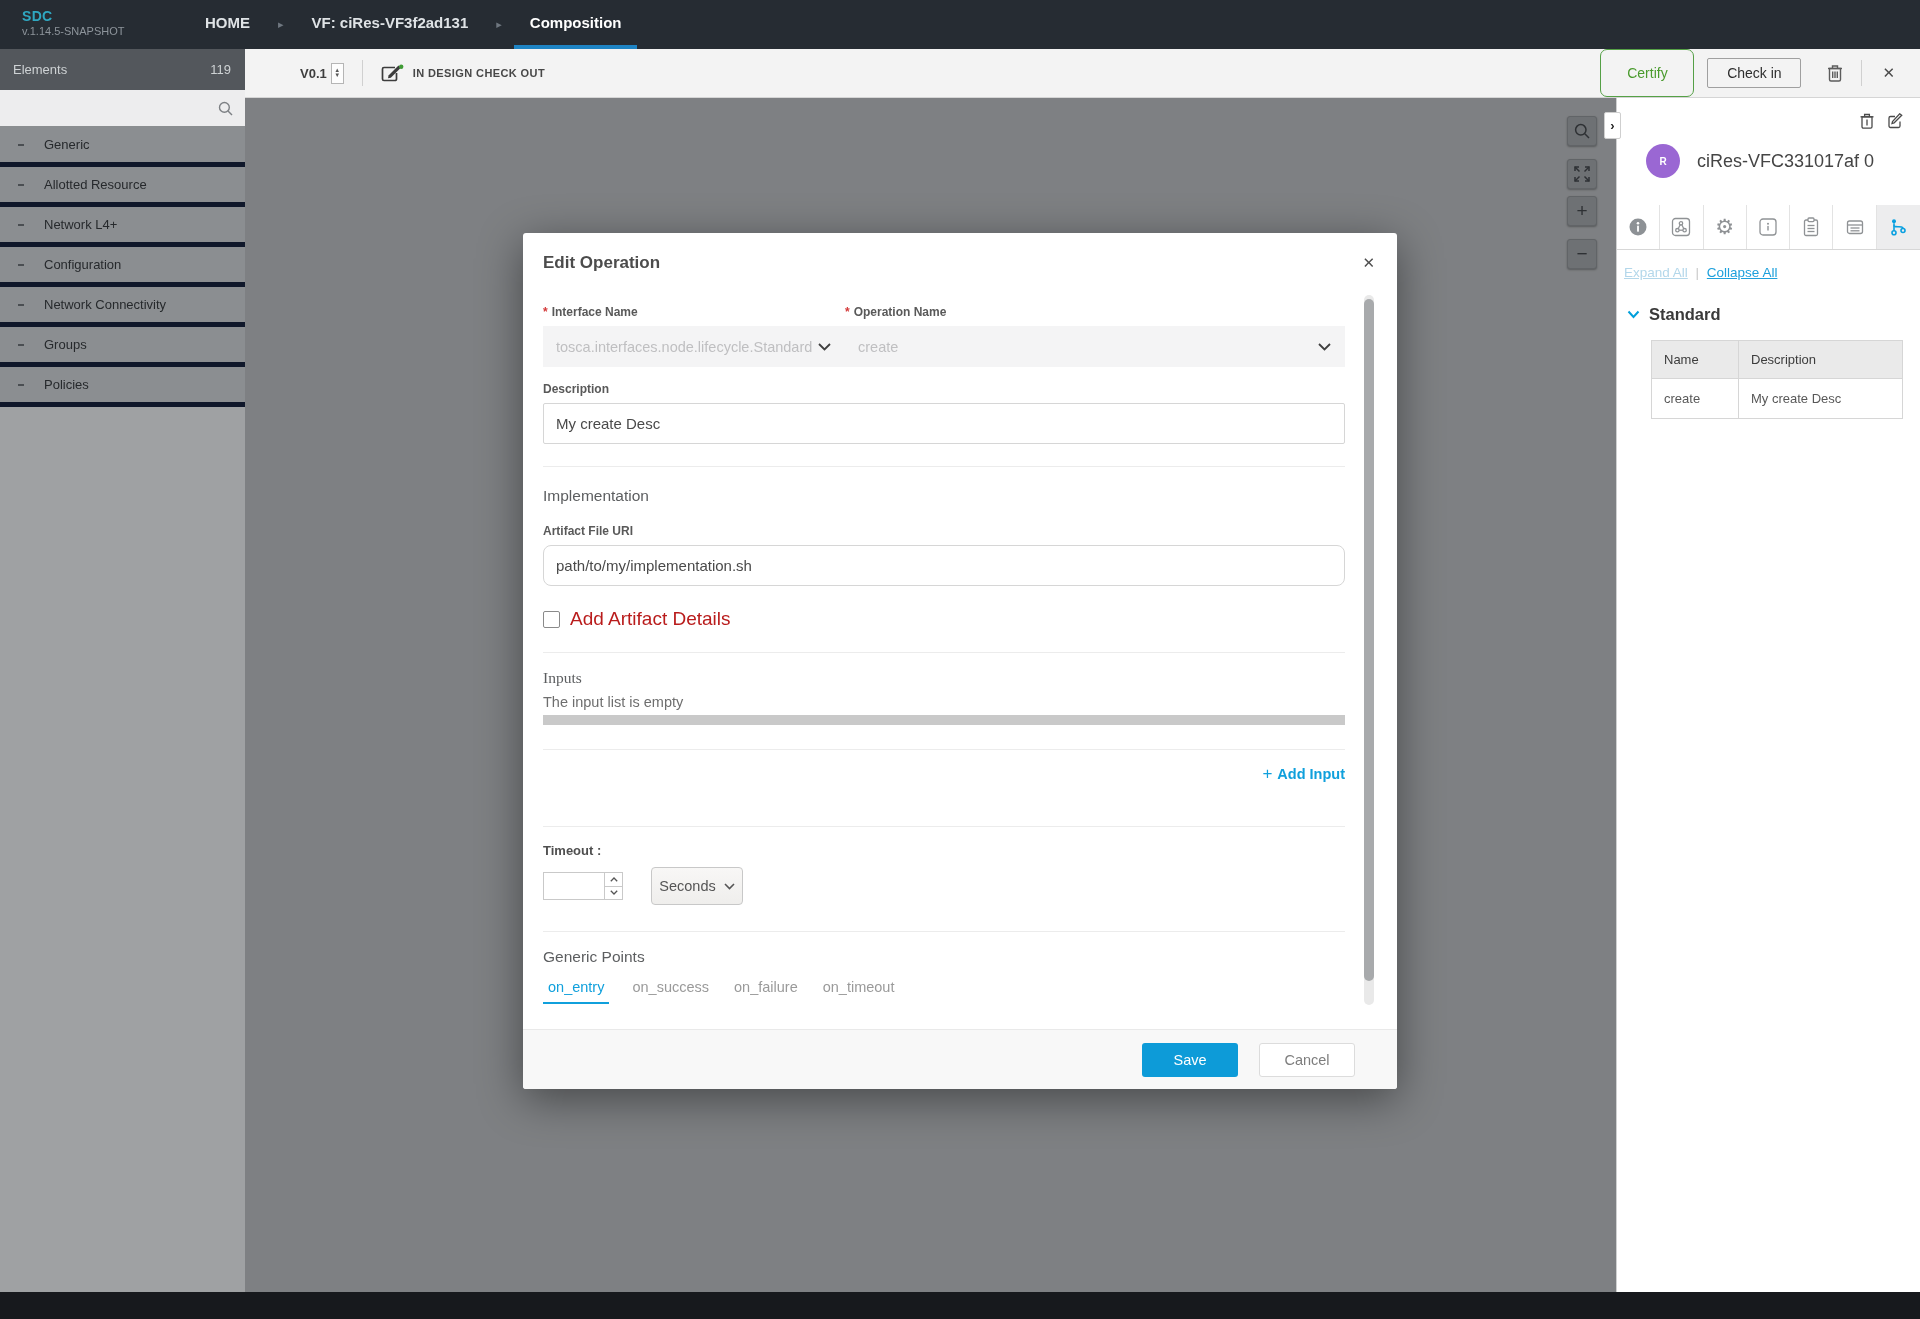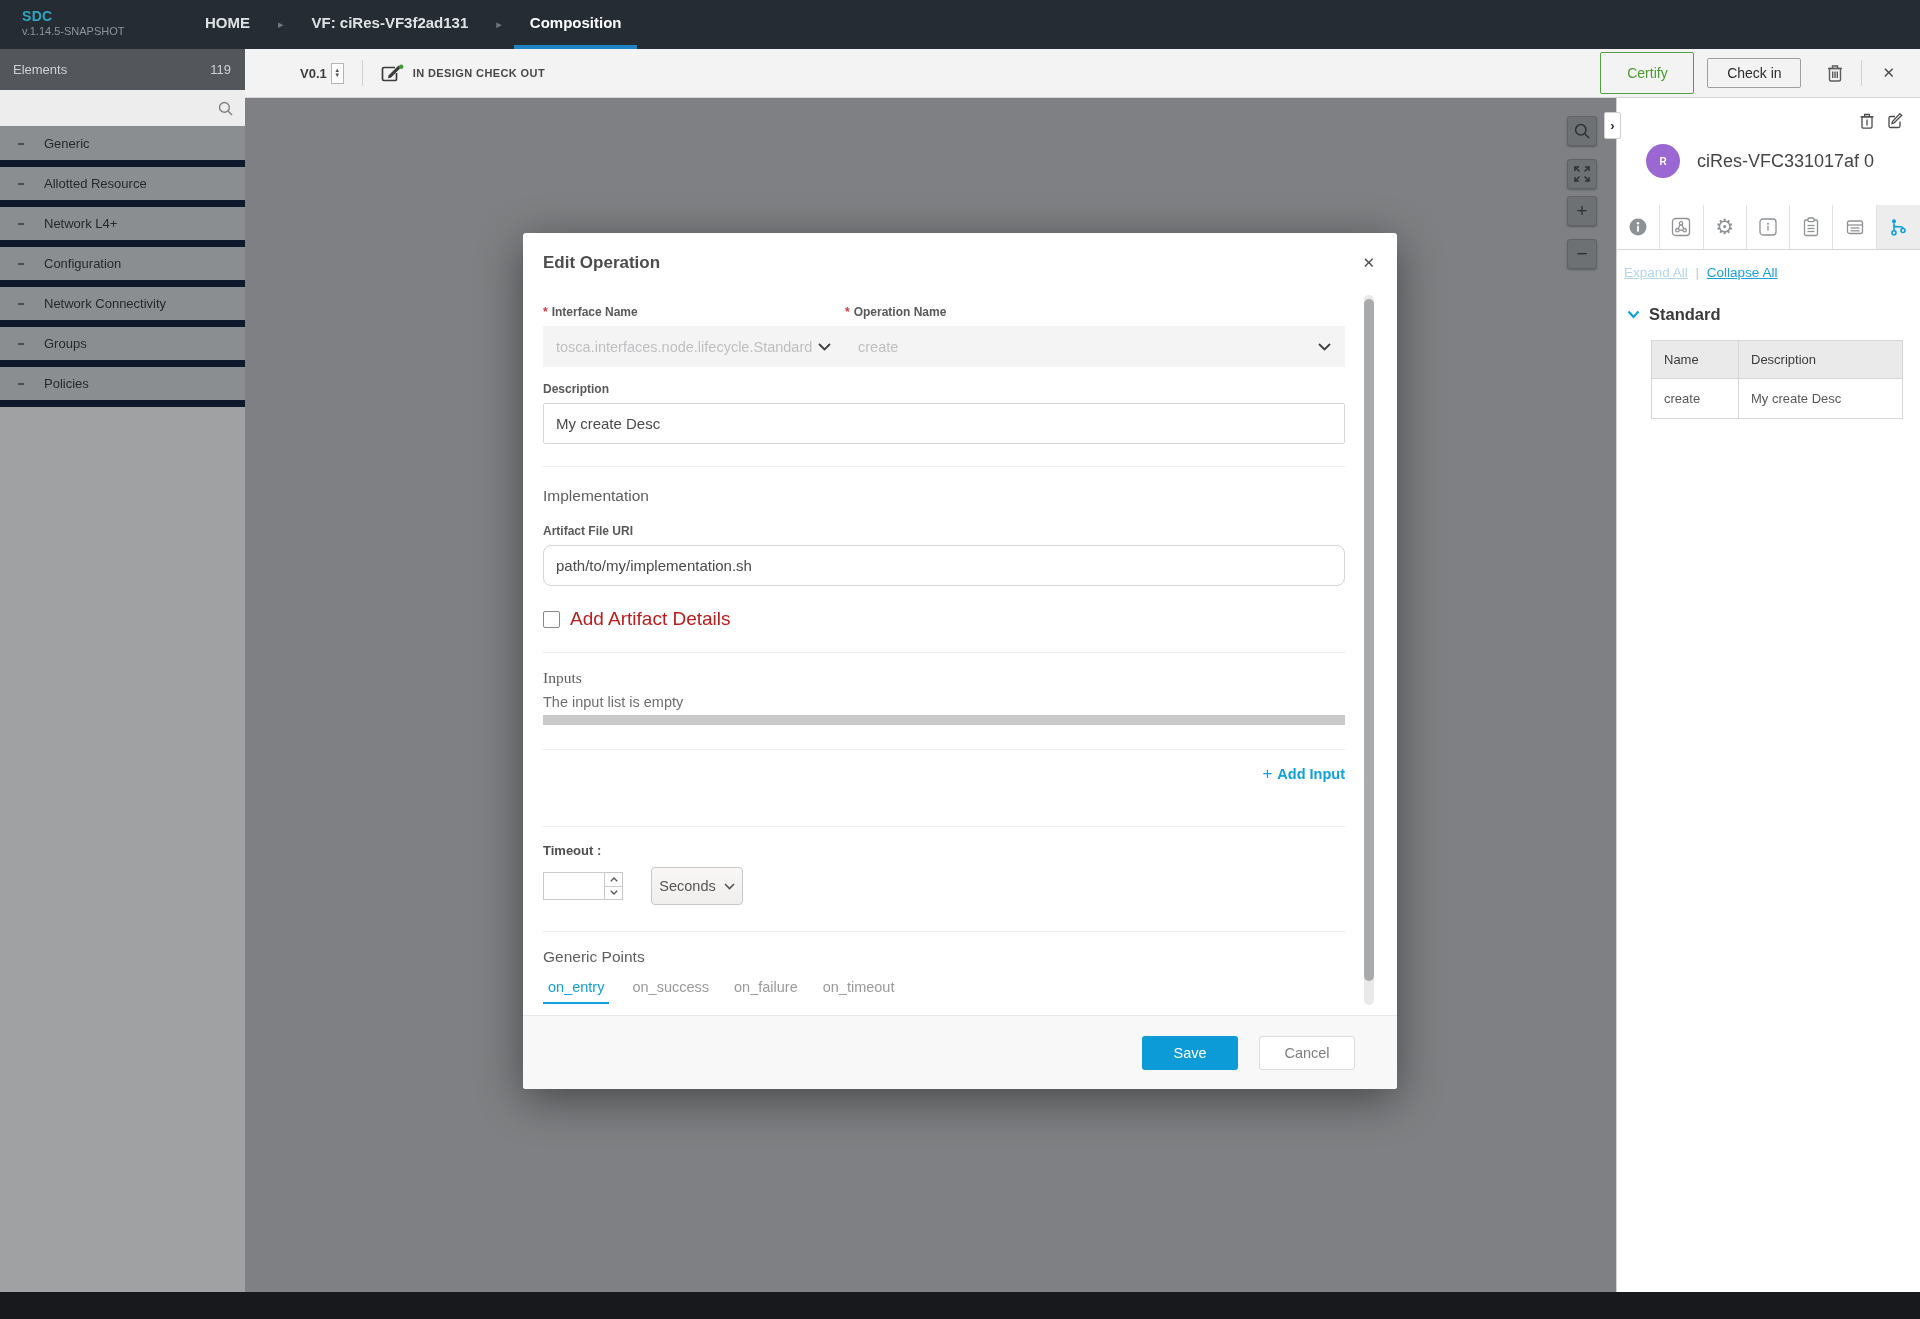--- a/index.html
+++ b/index.html
@@ -20,34 +20,34 @@
 
   
   .sidebar { position:absolute; left:0; top:49px; width:245px; bottom:27px; background:#9fa1a3; z-index:2; }
   .sidebar-head { height:41px; background:#53575c; display:flex; align-items:center; justify-content:space-between; padding:0 14px 0 13px; }
   .sidebar-title { font-size:13px; color:#ced2d4; }
   .sidebar-count { font-size:13px; color:#ced2d4; }
   .sidebar-search { height:37px; background:#ededee; border-bottom:1px solid #8b8e90; display:flex; align-items:center; }
   .sidebar-search input { flex:1; border:none; outline:none; background:transparent; padding:0 10px; font-size:13px; color:#333; }
   .search-glyph { margin-right:12px; color:#7d8084; display:flex; }
   .sidebar-list { }
-  .pal-row { height:40px; background:#8b8e91; border-bottom:7px solid #0f172a; display:flex; align-items:center; cursor:pointer; }
+  .pal-row { height:40px; background:#8b8e91; border-bottom:5px solid #0f172a; display:flex; align-items:center; cursor:pointer; }
   .pal-dash { width:6px; height:2px; background:#4a4e52; margin:0 20px 0 18px; }
   .pal-label { font-size:13px; color:#26292c; }
 
   
   .toolbar { position:absolute; left:245px; right:0; top:49px; height:49px; background:#f3f3f3; border-bottom:1px solid #d5d5d5; display:flex; align-items:center; padding:0 25px 0 55px; z-index:4; }
   .ver-label { font-size:13px; color:#3e3e3e; font-weight:600; }
   .ver-spinner { width:13px; height:21px; margin-left:4px; border:1px solid #b5b5b5; background:#fdfdfd; display:flex; flex-direction:column; align-items:center; justify-content:center; cursor:pointer; }
   .ver-spinner span { font-size:6px; line-height:5px; color:#555; }
   .tb-divider { width:1px; height:26px; background:#d0d0d0; margin:0 18px; }
   .status-icon { display:flex; margin-right:9px; }
   .status-text { font-size:11px; font-weight:bold; color:#474747; letter-spacing:.4px; }
   .tb-right { margin-left:auto; display:flex; align-items:center; }
-  .btn-certify { width:94px; height:42px; border:1px solid #55a046; border-radius:2px; background:transparent; color:#4a9b2e; font-size:14px; cursor:pointer; font-family:inherit; }
+  .btn-certify { width:94px; height:48px; border:1px solid #55a046; border-radius:7px; background:transparent; color:#4a9b2e; font-size:14px; cursor:pointer; font-family:inherit; }
   .btn-checkin { width:94px; height:30px; border:1px solid #9f9f9f; border-radius:2px; background:transparent; color:#2e2e2e; font-size:14px; margin-left:13px; cursor:pointer; font-family:inherit; }
   .tb-trash { margin-left:26px; color:#5c5c5c; display:flex; cursor:pointer; }
   .tb-close { color:#4b4b4b; font-size:15px; cursor:pointer; margin-left:2px; }
   .tb-close::before { content:"✕"; }
 
   
   .canvas { position:absolute; left:245px; top:98px; right:304px; bottom:27px; background:#7e8083; }
   .zoom-stack { position:absolute; left:1567px; top:116px; width:30px; z-index:3; }
   .zoom-btn { width:30px; height:30px; background:#6e7174; border:1px solid #616467; border-radius:3px; color:#2e3134; display:flex; align-items:center; justify-content:center; cursor:pointer; box-shadow:0 1px 2px rgba(0,0,0,.3); }
   .zb-search { margin-bottom:13px; }
@@ -124,21 +124,21 @@
   .num-input { width:60px; border:none; outline:none; padding:0 6px; font-size:13px; color:#444; }
   .spin-col { width:18px; border-left:1px solid #c9c9c9; display:flex; flex-direction:column; }
   .spin-btn { flex:1; display:flex; align-items:center; justify-content:center; color:#555; cursor:pointer; }
   .spin-btn + .spin-btn { border-top:1px solid #c9c9c9; }
   .spin-btn svg { display:block; }
   .seconds-btn { margin-left:28px; height:38px; width:92px; border:1px solid #c8c8c8; border-radius:4px; background:linear-gradient(#f8f7f6,#efeeec); display:flex; align-items:center; justify-content:center; gap:8px; font-size:14.5px; color:#555; cursor:pointer; }
   .pp-title { margin-top:16px; }
   .pp-tabs { margin-top:13px; display:flex; gap:21px; font-size:14.5px; }
   .pp-tab { color:#9a9a9a; cursor:pointer; padding:0 2px 7px 2px; border-bottom:2px solid transparent; }
   .pp-tab.active { color:#10a0dc; border-bottom-color:#10a0dc; padding:0 5px 7px 5px; }
-  .modal-footer { position:absolute; left:0; right:0; bottom:0; height:74px; background:#f8f8f8; border-top:1px solid #e9e9e9; border-radius:0 0 3px 3px; display:flex; align-items:center; justify-content:flex-end; gap:21px; padding-right:42px; }
+  .modal-footer { position:absolute; left:0; right:0; bottom:0; height:60px; background:#f8f8f8; border-top:1px solid #e9e9e9; border-radius:0 0 3px 3px; display:flex; align-items:center; justify-content:flex-end; gap:21px; padding-right:42px; }
   .btn-save { width:96px; height:34px; background:#0d9bd8; border:none; border-radius:3px; color:#fff; font-size:14.5px; cursor:pointer; font-family:inherit; }
   .btn-cancel { width:96px; height:34px; background:#fff; border:1px solid #dcdcdc; border-radius:3px; color:#7d7d7d; font-size:14.5px; cursor:pointer; font-family:inherit; }
 
   .bottom-bar { position:absolute; left:0; right:0; bottom:0; height:27px; background:#17191d; z-index:5; }
   svg { display:block; }
 </style>
 </head>
 <body>
 
 <div class="app">

